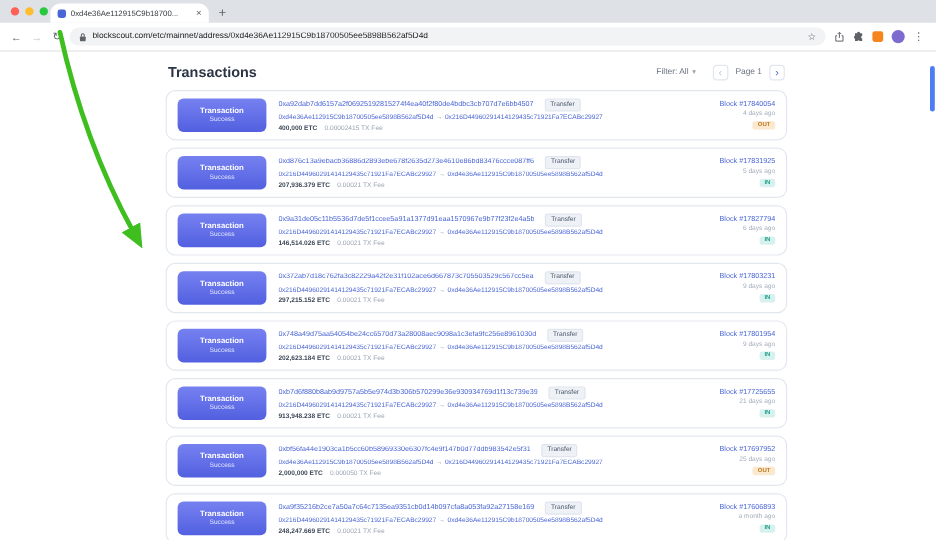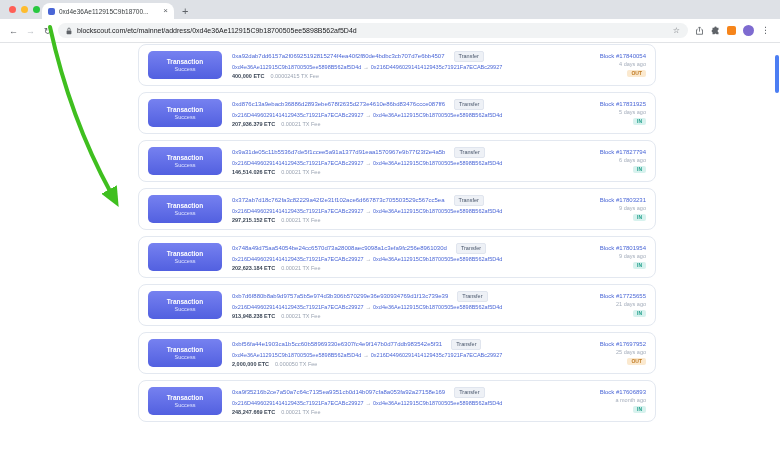--- a/index.html
+++ b/index.html
@@ -131,20 +131,34 @@
         </svg>
       </span>
       <span class="ext-orange"></span>
       <span class="avatar"></span>
       <span class="kebab">⋮</span>
     </div>
   </div>
 
   <div class="page">
     <div class="content">
+      <div class="page-header">
+        <div class="page-title">Transactions</div>
+        <div class="controls">
+          <div class="filter">
+            <span>Filter: All</span>
+            <span class="caret">▾</span>
+          </div>
+          <div class="pager">
+            <span class="pager-btn disabled">‹</span>
+            <span class="pager-page">Page 1</span>
+            <span class="pager-btn">›</span>
+          </div>
+        </div>
+      </div>
       <div class="tx-list">
   <div class="tx-card">
     <div class="status-badge">
       <span class="s1">Transaction</span>
       <span class="s2">Success</span>
     </div>
     <div class="tx-main">
       <div class="tx-line1">
         <a class="tx-hash">0xa92dab7dd6157a2f06925192815274f4ea40f2f80de4bdbc3cb707d7e6bb4507</a>
         <span class="tx-type">Transfer</span>

